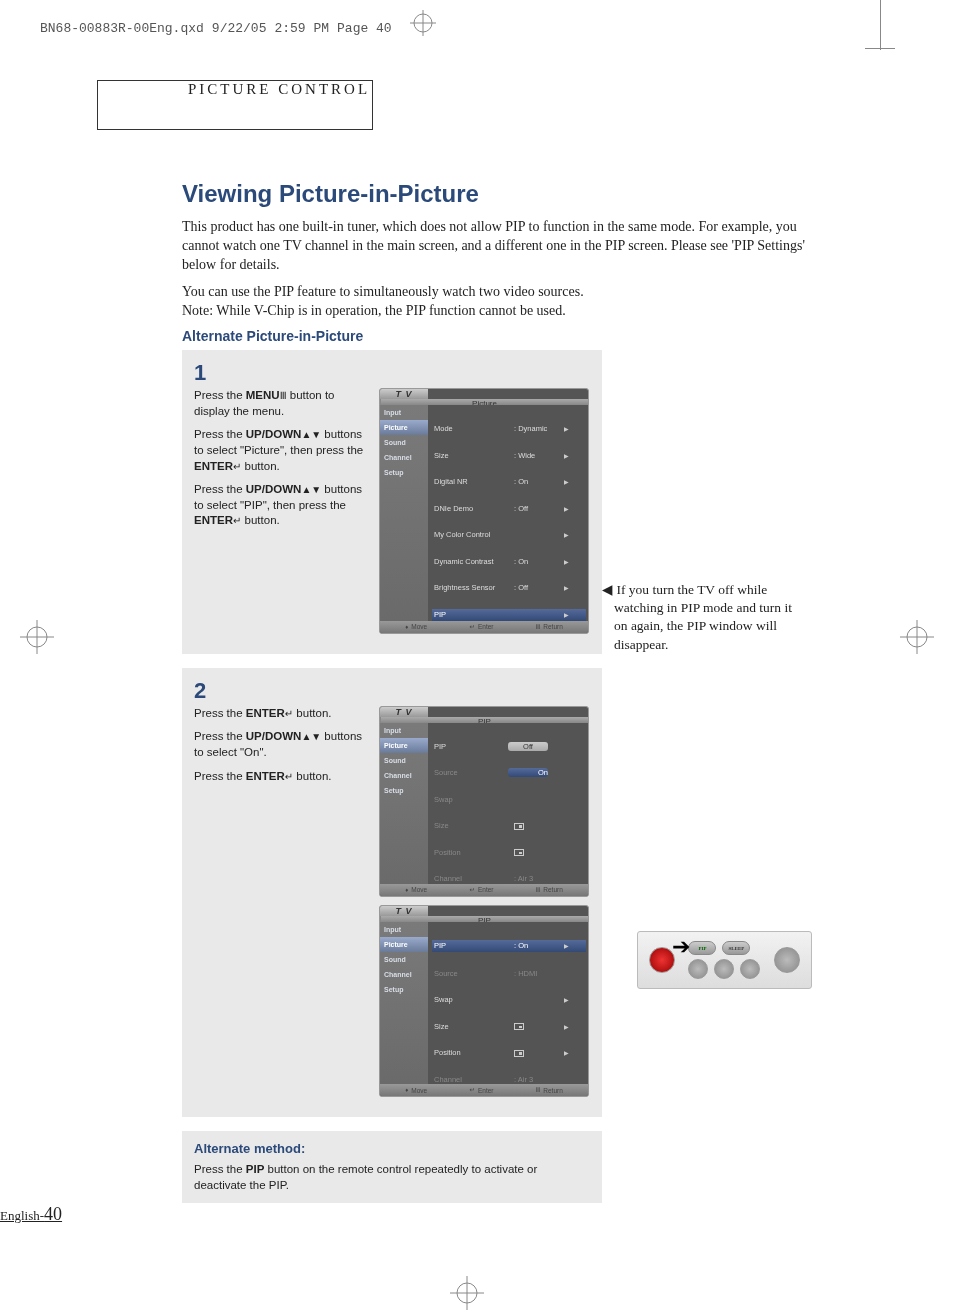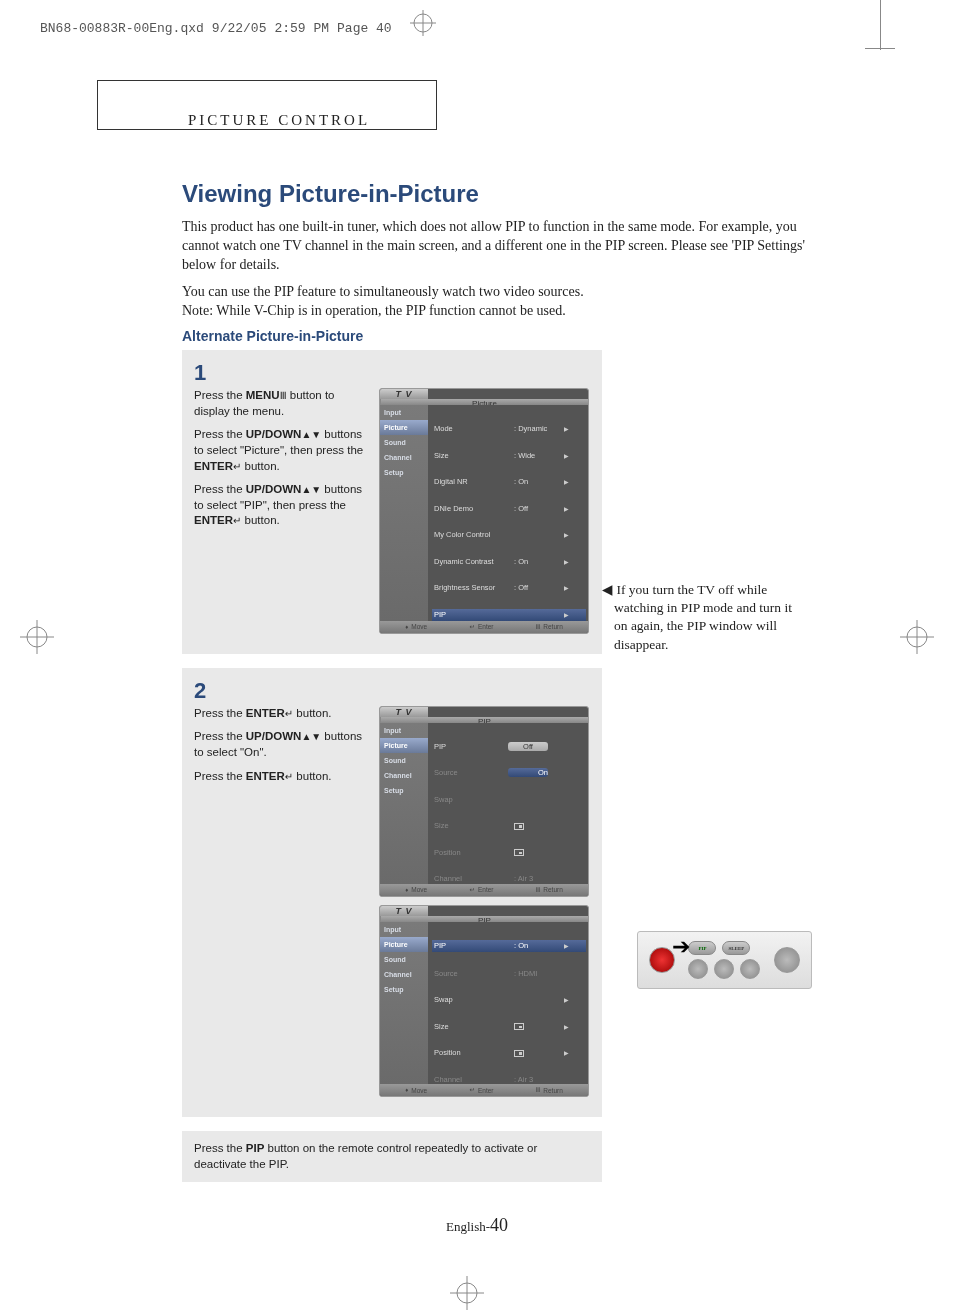--- a/index.html
+++ b/index.html
@@ -32,24 +32,24 @@
   .page {
     position: absolute;
     top: 80px; left: 92px;
     width: 720px;
   }
 
   .section-box {
     border: 1px solid #333;
     height: 50px;
     display: flex;
-    align-items: flex-end;
+    align-items: flex-start;
     padding-left: 90px;
     margin-bottom: 50px;
-    width: 340px;
+    width: 276px;
     margin-left: 5px;
   }
   .section-box span {
     font-family: Georgia, serif;
     font-size: 15px;
     letter-spacing: 3px;
     font-variant: small-caps;
   }
 
   .content { margin-left: 90px; }
@@ -245,25 +245,26 @@
     font-weight:bold;
   }
   .rb-oval.gr { color:#333; }
   .arrow-remote {
     position:absolute; top:2px; left:34px;
     font-size:22px; color:#000;
   }
 
   .footer {
     position:absolute;
-    bottom: 79px;
+    bottom: 90px;
     left: 0; right:0;
-    text-align:center;
+    text-align:left;
     font-family: Georgia, serif;
     font-size:13px;
+    text-decoration:underline;
   }
   .footer .pn { font-size:18px; }
 
   .pip-box-icon { display:inline-block; width:10px;height:7px;border:1px solid #ccc; position:relative; vertical-align:middle;}
   .pip-box-icon::after{content:'';position:absolute;width:3px;height:2.5px;background:#ccc;right:1px;bottom:1px;}
 </style>
 </head>
 <body>
 
 <div class="print-meta">
@@ -530,20 +531,21 @@
                   <span>Ⅲ</span>
                   <span>Return</span>
                 </span>
             </div>
           </div>
         </div>
       </div>
     </div>
 
     <div class="alt-block">
+      <div class="alt-head">Alternate method:</div>
       <div class="alt-text">
         <span>Press the </span><b>PIP</b><span> button on the remote control repeatedly to activate or deactivate the PIP.</span>
       </div>
     </div>
 
     <div class="remote-img">
       <span class="arrow-remote">➔</span>
       <div class="rb-round rb-red"></div>
       <div style="display:flex;flex-direction:column;gap:4px;">
         <div style="display:flex;gap:6px;">

